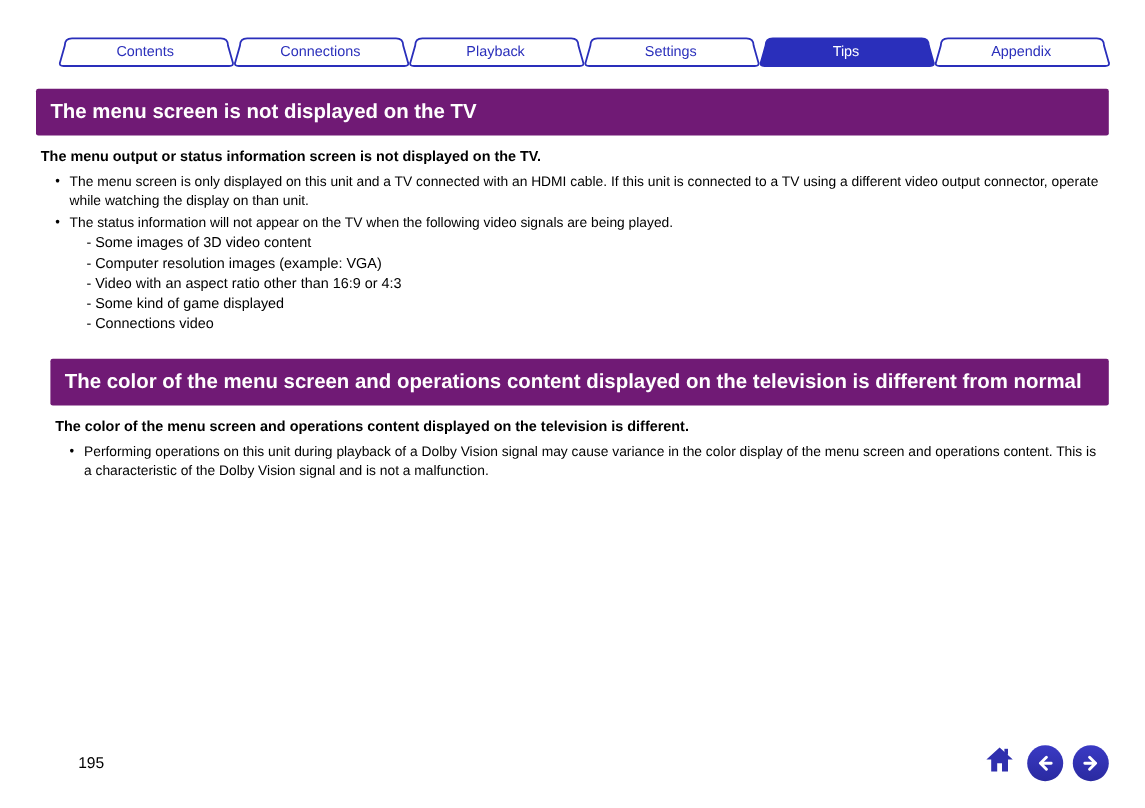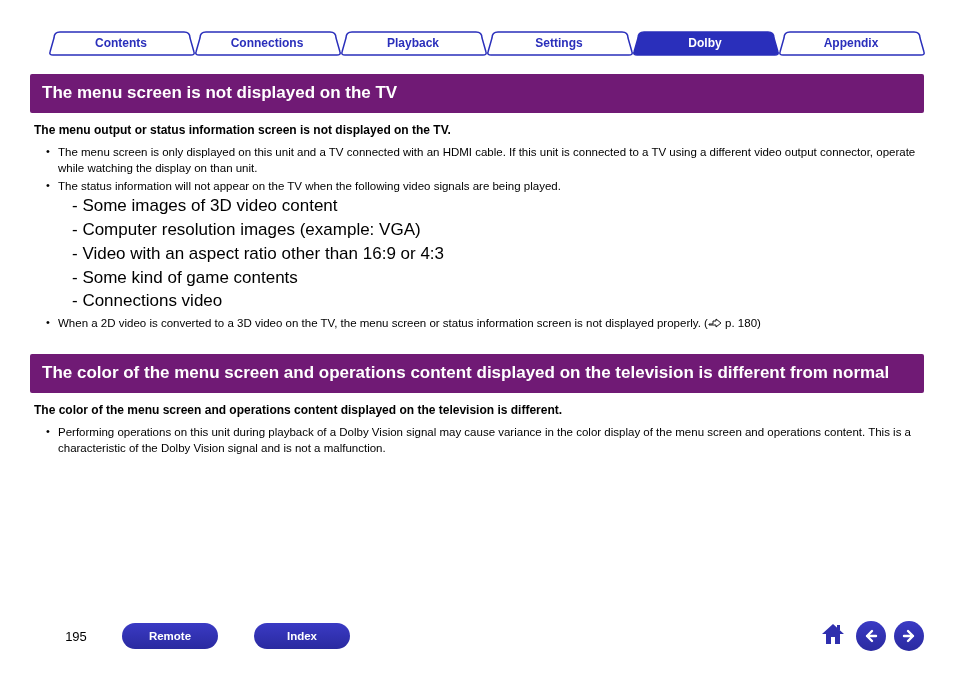--- a/index.html
+++ b/index.html
@@ -21,21 +21,21 @@
     margin-left: 18px;
     margin-bottom: 18px;
   }
   .tab {
     position: relative;
     width: 148px;
     height: 26px;
     line-height: 26px;
     text-align: center;
     font-size: 12px;
-    font-weight: bold;
+    font-weight: normal;
     color: #2a2fbb;
     cursor: pointer;
   }
   .tab svg { position: absolute; left:0; top:0; }
   .tab-text { position: relative; z-index: 2; }
   .tab.active .tab-text { color: #fff; }
   
   .section-bar {
     background: #701a75;
     color: #fff;
@@ -62,27 +62,27 @@
     padding: 1px 0 1px 10px;
   }
   ul.content-list > li::before {
     content: "•";
     position: absolute;
     left: -2px;
     top: 1px;
     font-size: 11px;
   }
   .dash-lines { padding-left: 14px; }
-  .dash-lines div { font-size: 17px; line-height: 1.4; }
+  .dash-lines div { font-size: 12px; line-height: 1.4; }
   .ref { white-space: nowrap; }
   .hand {
     display: inline-block;
     vertical-align: -2px;
   }
-  .section2 { margin-top: 20px; }
+  .section2 { margin-top: 20px; margin-left: 12px; }
   
   .bottom {
     position: absolute;
     left: 30px; right: 30px; bottom: 20px;
     display: flex;
     align-items: center;
   }
   .bgroup1 { display:flex; gap: 36px; align-items:center; }
   .bbtn {
     background: #2f2fae;
@@ -149,71 +149,58 @@
     <div class="tab">
       <svg width="148" height="26">
           <path d="M12 2 Q6 2 6 8 L2 22 Q1 25 5 25 L143 25 Q147 25 146 22 L142 8 Q142 2 136 2 Z" fill="#fff" stroke="#2a2fbb" stroke-width="1.5"></path>
         </svg>
       <span class="tab-text">Settings</span>
     </div>
     <div class="tab active">
       <svg width="148" height="26">
           <path d="M12 2 Q6 2 6 8 L2 22 Q1 25 5 25 L143 25 Q147 25 146 22 L142 8 Q142 2 136 2 Z" fill="#2a2fbb" stroke="#2a2fbb" stroke-width="1.5"></path>
         </svg>
-      <span class="tab-text">Dolby</span>
+      <span class="tab-text">Tips</span>
     </div>
     <div class="tab">
       <svg width="148" height="26">
           <path d="M12 2 Q6 2 6 8 L2 22 Q1 25 5 25 L143 25 Q147 25 146 22 L142 8 Q142 2 136 2 Z" fill="#fff" stroke="#2a2fbb" stroke-width="1.5"></path>
         </svg>
       <span class="tab-text">Appendix</span>
     </div>
   </div>
 
   <div class="section-bar">The menu screen is not displayed on the TV</div>
   <div class="sub-bold">The menu output or status information screen is not displayed on the TV.</div>
   <ul class="content-list">
     <li>The menu screen is only displayed on this unit and a TV connected with an HDMI cable. If this unit is connected to a TV using a different video output connector, operate while watching the display on than unit.</li>
     <li>
       <span>The status information will not appear on the TV when the following video signals are being played.</span>
       <div class="dash-lines">
         <div>- Some images of 3D video content</div>
         <div>- Computer resolution images (example: VGA)</div>
         <div>- Video with an aspect ratio other than 16:9 or 4:3</div>
-        <div>- Some kind of game contents</div>
+        <div>- Some kind of game displayed</div>
         <div>- Connections video</div>
       </div>
-    </li>
-    <li>
-      <span>When a 2D video is converted to a 3D video on the TV, the menu screen or status information screen is not displayed properly.  (</span><span class="ref"><span class="hand"><svg width="14" height="12" viewBox="0 0 14 12">
-              <path d="M1 7 L5 7 L5 4 L8 4 L8 2 L13 6 L8 10 L8 8 L1 8 Z" fill="none" stroke="#000" stroke-width="0.9"></path>
-            </svg></span><span> p. 180)</span></span>
     </li>
   </ul>
 
   <div class="section2">
     <div class="section-bar">The color of the menu screen and operations content displayed on the television is different from normal</div>
     <div class="sub-bold">The color of the menu screen and operations content displayed on the television is different.</div>
     <ul class="content-list">
       <li>Performing operations on this unit during playback of a Dolby Vision signal may cause variance in the color display of the menu screen and operations content. This is a characteristic of the Dolby Vision signal and is not a malfunction.</li>
     </ul>
   </div>
 
 </div>
 
 <div class="bottom">
   <div class="pagenum">195</div>
-  <div class="bgroup1">
-    <div class="bbtn">
-        <span>Remote</span>
-      </div>
-    <div class="bbtn">
-        <span>Index</span>
-      </div>
-  </div>
   <div class="navicons">
     <span class="homeicon">
       <svg width="30" height="30" viewBox="0 0 30 30">
         <path d="M15 5 L26 15 L22 15 L22 25 L17 25 L17 18 L13 18 L13 25 L8 25 L8 15 L4 15 Z" fill="#2f2fae"></path>
         <rect x="19" y="6" width="3" height="5" fill="#2f2fae"></rect>
       </svg>
     </span>
     <span class="circ">
       <svg width="16" height="16" viewBox="0 0 16 16">
         <path d="M9 3 L4 8 L9 13 M4 8 L13 8" stroke="#fff" stroke-width="2.4" fill="none" stroke-linecap="round" stroke-linejoin="round"></path>

